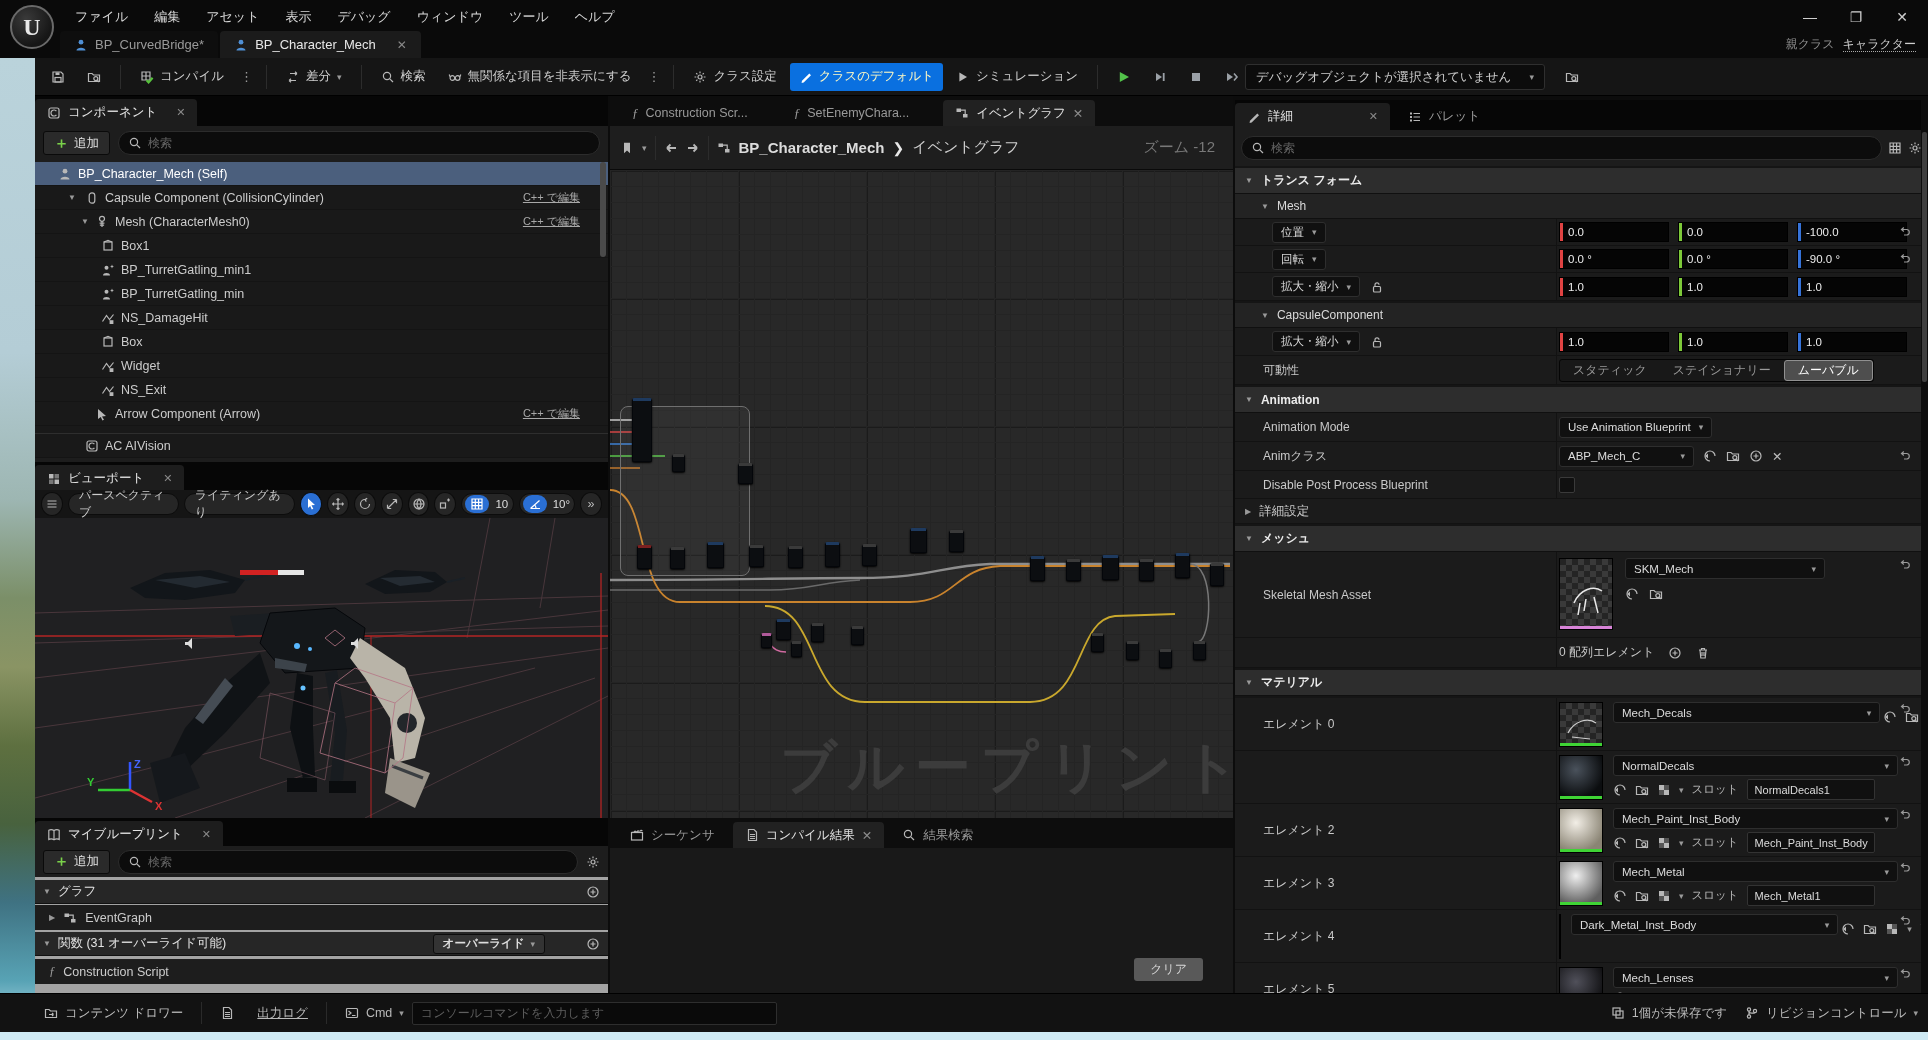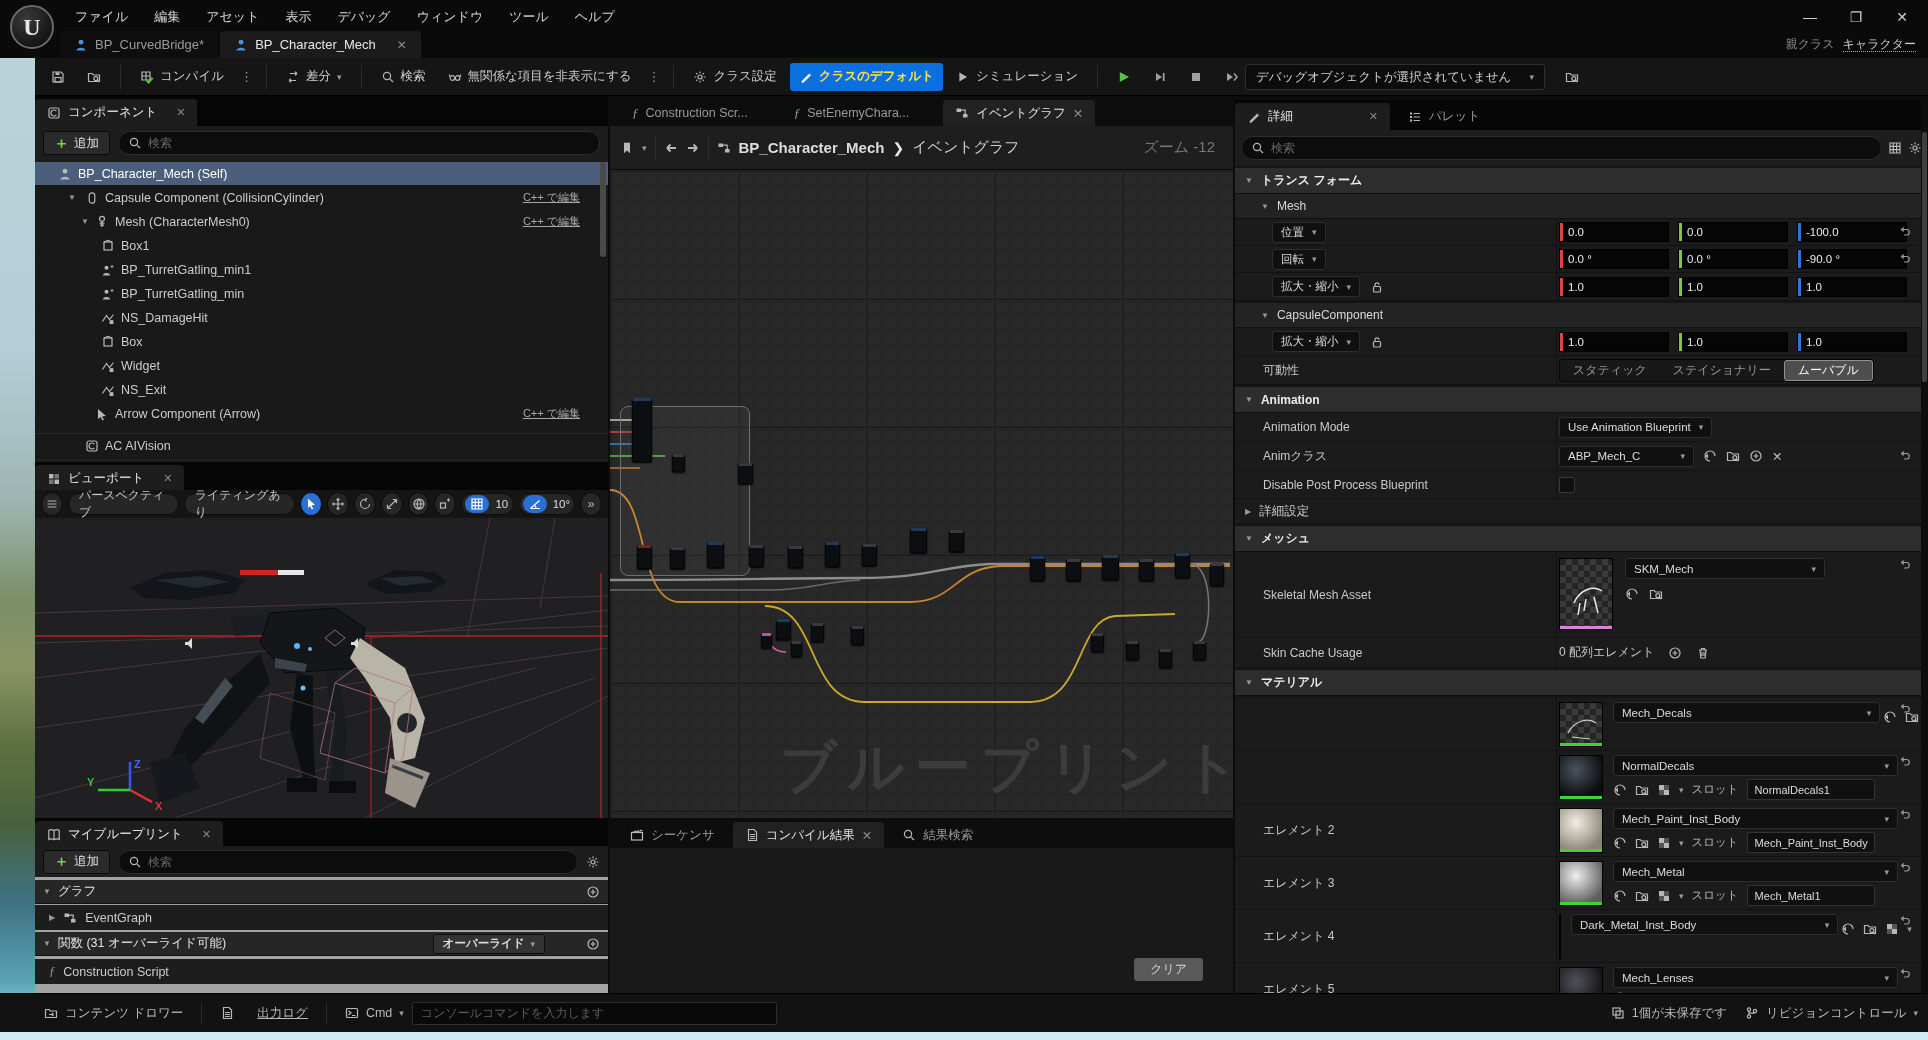--- a/index.html
+++ b/index.html
@@ -27,21 +27,21 @@
   .asset-tabs { position:absolute; left:60px; top:31px; height:27px; display:flex; align-items:flex-end; }
   .atab { height:27px; display:flex; align-items:center; gap:7px; padding:0 14px; color:#9a9a9a; font-size:13px; background:#0e0e0e; margin-right:2px; border-radius:4px 4px 0 0; }
   .atab.active { background:#1b1b1b; color:#e8e8e8; }
   .atab .x { color:#8a8a8a; margin-left:14px; font-size:12px; }
   .parentclass { position:absolute; right:12px; top:36px; font-size:12px; color:#8f8f8f; }
   .parentclass b { color:#d0d0d0; font-weight:normal; border-bottom:1px dotted #aaa; margin-left:8px; }
 
   
   .toolbar { position:absolute; left:0; top:58px; width:100%; height:38px; background:#151515; border-bottom:1px solid #000; display:flex; align-items:center; padding-left:42px; gap:4px; }
   .tbtn { display:flex; align-items:center; gap:6px; padding:0 9px; height:28px; color:#cfcfcf; border-radius:3px; font-size:12.5px; }
-  .tbtn.blue { background:#0a70e0; color:#fde047;font-weight:bold; }
+  .tbtn.blue { background:#0a70e0; color:#fef9c3; }
   .tsep { width:1px; height:24px; background:#2c2c2c; margin:0 6px; }
   .kebab { color:#9a9a9a; font-size:13px; padding:0 3px; letter-spacing:0; }
   .chev { font-size:9px; color:#9a9a9a; }
   .debugsel { position:absolute; left:1245px; top:6px; width:300px; height:26px; background:#0c0c0c; border:1px solid #2f2f2f; border-radius:3px; display:flex; align-items:center; padding:0 10px; color:#cfcfcf; font-size:12.5px; justify-content:space-between; }
 
   
   .main { position:absolute; left:0; top:96px; width:100%; height:897px; background:#0c0c0c; }
   .col-left  { position:absolute; left:35px;  top:0; width:573px; height:897px; }
   .col-center{ position:absolute; left:610px; top:0; width:623px; height:897px; background:#141414; }
   .col-right { position:absolute; left:1235px;top:4px; width:693px; height:897px; background:#151515; overflow:hidden; }
@@ -1072,41 +1072,41 @@
               </span>
               <span class="revert ico">
                 <svg width="14" height="14" viewBox="0 0 14 14" fill="none" stroke="#9a9a9a" stroke-width="1.2">
                   <path d="M4,4.5 H9 A2.8,2.8 0 0 1 9,10 H6"></path>
                   <path d="M5.8,2.5 L3.5,4.5 L5.8,6.5"></path>
                 </svg>
               </span>
             </div>
           </div>
           <div class="drow" style="top: 538px; height: 30px;">
-            <div class="dname">Skin Cache Usage</div>
             <div class="dval" style="gap:14px">
               <span style="color:#c9c9c9;font-size:12px">0 配列エレメント</span>
               <span class="ico">
                 <svg width="14" height="14" viewBox="0 0 14 14" fill="none" stroke="#b8b8b8" stroke-width="1.2">
                   <circle cx="7" cy="7" r="5"></circle>
                   <path d="M7,4.5 V9.5 M4.5,7 H9.5"></path>
                 </svg>
               </span>
               <span class="ico">
                 <svg width="14" height="14" viewBox="0 0 14 14" fill="none" stroke="#b8b8b8" stroke-width="1.2">
                   <path d="M3,4 H11 M5.5,4 V2.5 H8.5 V4 M4,4 L4.8,12 H9.2 L10,4 M6,6 V10 M8,6 V10"></path>
                 </svg>
               </span>
             </div>
           </div>
           <div class="dsec" style="top: 570px; height: 26px;">
             <span class="exp" style="font-size:8px;color:#999">▼</span>
             <span>マテリアル</span>
           </div>
           <div class="drow" style="top: 598px; height: 53px;">
+            <div class="dname">エレメント 0</div>
        <div class="dval" style="align-items:flex-start;padding-top:4px">
          <span class="thumb checkerbg" style="width:44px;height:45px"><svg width="44" height="46">
                   <path d="M8,30 C14,18 28,14 36,20 M12,34 L30,36" stroke="#cfcfcf" stroke-width="1.2" fill="none"></path>
                 </svg><span class="bar" style="background:#3fd435"></span></span>
          <span style="display:flex;gap:3px;margin-left:6px">
            <span class="dpill" style="width:285px;justify-content:space-between">Mech_Decals<span class="chev">▾</span></span>
            <span style="display:flex;gap:8px;align-items:center">
              <span class="ico">
                     <svg width="14" height="14" viewBox="0 0 14 14" fill="none" stroke="#b8b8b8" stroke-width="1.2">
                       <path d="M12,7 A5,5 0 1 0 7,12"></path>

